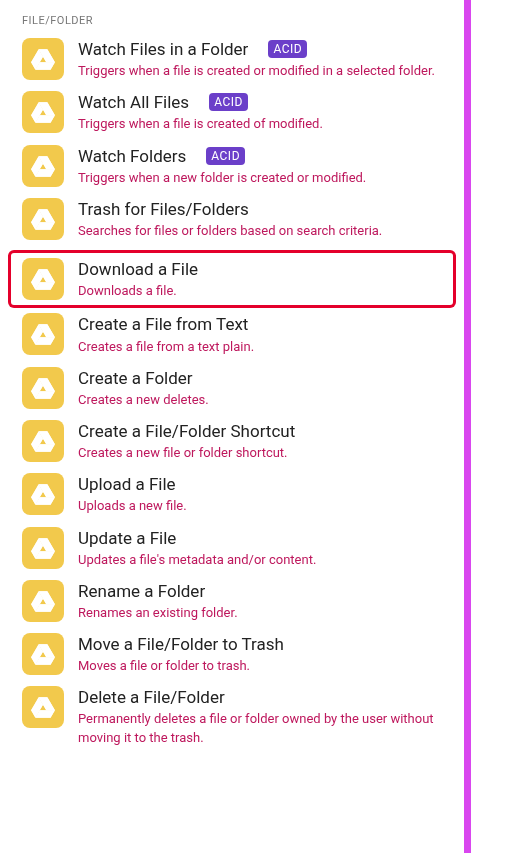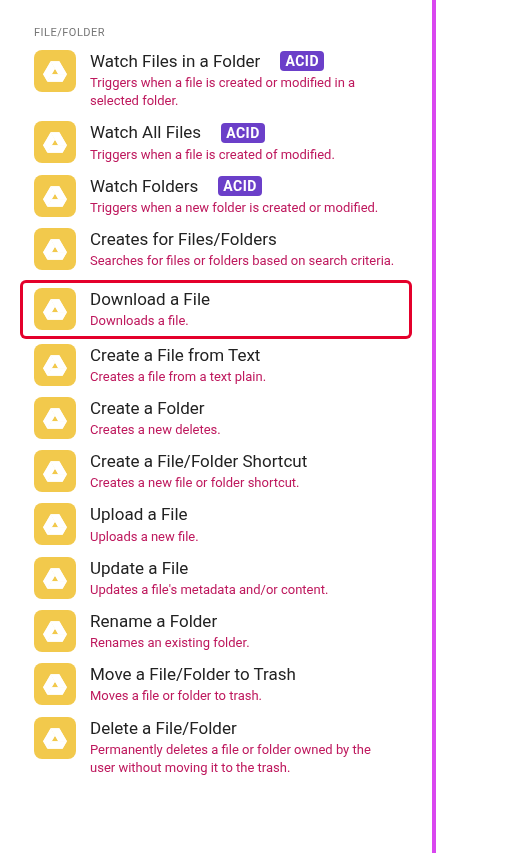--- a/index.html
+++ b/index.html
@@ -5,25 +5,25 @@
     * { margin: 0; padding: 0; box-sizing: border-box; }
     body {
       font-family: -apple-system, BlinkMacSystemFont, "Segoe UI", Roboto, Helvetica, Arial, sans-serif;
       background: #fff;
       width: 507px;
       height: 853px;
       overflow: hidden;
       position: relative;
     }
     .panel {
-      width: 436px;
+      width: 471px;
       height: 853px;
       overflow-y: auto;
-      padding: 16px;
-      border-right: 4px solid #d946ef;
+      padding: 4px;
+      border-right: 7px solid #d946ef;
     }
     .panel::-webkit-scrollbar {
       width: 7px;
     }
     .panel::-webkit-scrollbar-track {
       background: transparent;
     }
     .panel::-webkit-scrollbar-thumb {
       background: #c1c1c1;
       border-radius: 4px;
@@ -77,22 +77,22 @@
       gap: 20px;
       flex-wrap: wrap;
     }
     .title {
       font-size: 17px;
       color: #222;
       font-weight: 400;
       line-height: 1.3;
     }
     .badge {
-      font-size: 14px;
-      font-weight: 700;
+      font-size: 12px;
+      font-weight: 400;
       color: #fff;
       background: #6b3fc9;
       border-radius: 4px;
       padding: 2px 5px 2px 5px;
       letter-spacing: 0.5px;
       text-align: right;
     }
     .desc {
       font-size: 13px;
       color: #be185d;
@@ -169,21 +169,21 @@
   <polygon points="8,3 16,3 23,15 15,15" fill="#ffffff"></polygon>
   <polygon points="8,3 1,15 5,22 12,10" fill="#ffffff"></polygon>
   <polygon points="5,22 19,22 23,15 9,15" fill="#ffffff"></polygon>
   <polygon points="8,3 16,3 23,15 15,15" fill="#ffffff" opacity="0.95"></polygon>
   <polygon points="8,3 1,15 5,22 12,10" fill="#ffffff" opacity="0.8"></polygon>
   <polygon points="5,22 19,22 23,15 9,15" fill="#ffffff" opacity="0.9"></polygon>
 </svg>
         </div>
         <div class="text-wrap">
           <div class="title-row">
-            <span class="title">Creates for Files/Folders</span>
+            <span class="title">Trash for Files/Folders</span>
           </div>
           <div class="desc">Searches for files or folders based on search criteria.</div>
         </div>
       </div>
       <div class="item highlighted">
         <div class="icon-wrap">
           <svg viewBox="0 0 24 24" xmlns="http://www.w3.org/2000/svg">
   <polygon points="8,3 16,3 23,15 15,15" fill="#ffffff"></polygon>
   <polygon points="8,3 1,15 5,22 12,10" fill="#ffffff"></polygon>
   <polygon points="5,22 19,22 23,15 9,15" fill="#ffffff"></polygon>

